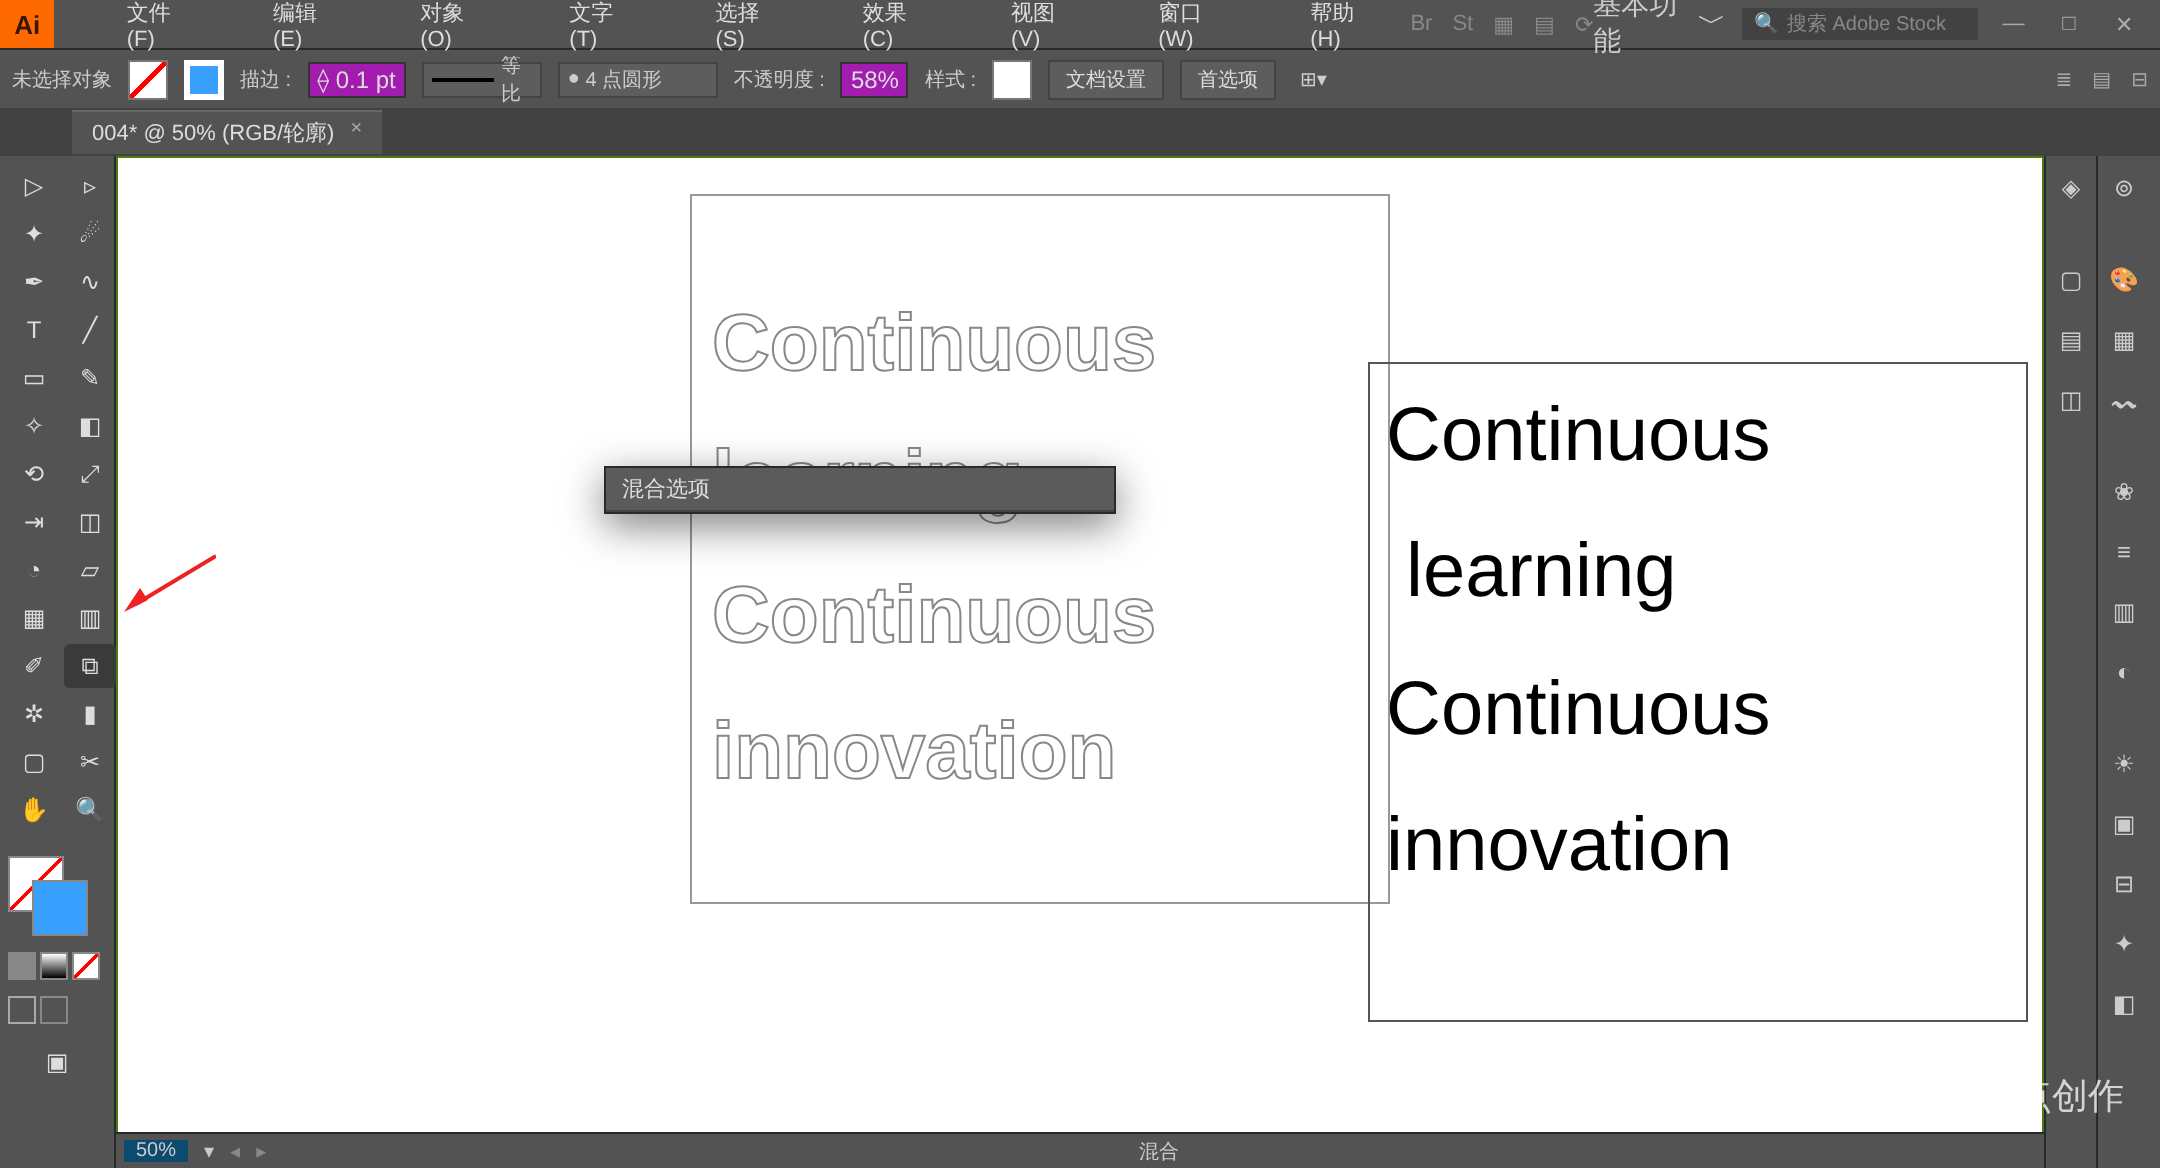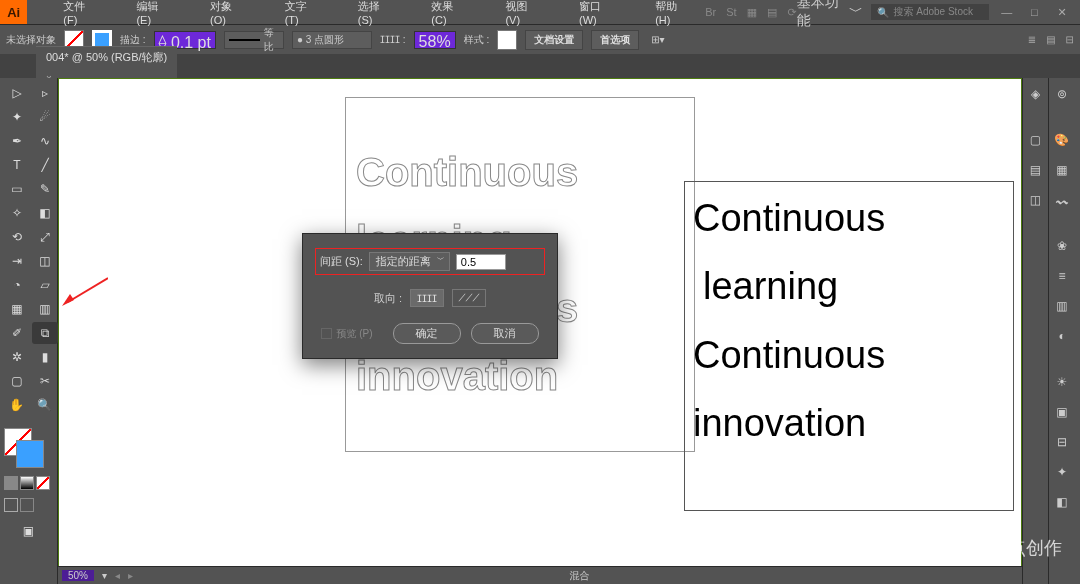--- a/index.html
+++ b/index.html
@@ -14,27 +14,27 @@
 .header-right { margin-left: auto; display: flex; align-items: center; gap: 8px; padding-right: 8px; }
 .workspace-dd { color: #ccc; font-size: 14px; display: flex; align-items: center; gap: 4px; }
 .search-box { background: #424242; padding: 1px 6px; color: #888; font-size: 10px; width: 130px; display: flex; align-items: center; gap: 4px; }
 .win-btn { width: 22px; height: 16px; display: flex; align-items: center; justify-content: center; color: #aaa; font-size: 11px; }
 
 
 .options-bar { height: 30px; background: #535353; border-top: 1px solid #2a2a2a; display: flex; align-items: center; color: #ccc; font-size: 10px; padding: 0 6px; gap: 8px; }
 .opt-label { color: #ccc; text-align: center; }
 .opt-swatch { width: 20px; height: 20px; border: 1px solid #777; display: inline-block; }
 .opt-icon { width: 20px; height: 20px; border: 1px solid #666; display: flex; align-items: center; justify-content: center; background: #606060; }
-.opt-input { background: #6d28d9; border: 1px solid #333; color: #ddd; font-size: 16px; padding: 1px 4px; height: 18px; }
-.opt-btn { background: #5d5d5d; border: 1px solid #444; color: #ddd; font-size: 10px; padding: 2px 8px; font-weight: bold; }
+.opt-input { background: #a21caf; border: 1px solid #333; color: #ddd; font-size: 12px; padding: 1px 4px; height: 18px; }
+.opt-btn { background: #5d5d5d; border: 1px solid #444; color: #ddd; font-size: 10px; padding: 2px 8px; }
 .opt-dropdown { background: #5d5d5d; border: 1px solid #444; height: 18px; display: flex; align-items: center; padding: 0 4px; font-size: 10px; }
 
 
 .doc-tabs { height: 24px; background: #424242; display: flex; align-items: center; padding-left: 36px; }
-.doc-tab { background: #535353; color: #ddd; font-size: 11px; padding: 3px 10px; display: flex; align-items: flex-start; gap: 8px; border-top: 1px solid #666; flex-direction: column; }
+.doc-tab { background: #535353; color: #ddd; font-size: 11px; padding: 3px 10px; display: flex; align-items: flex-start; gap: 8px; border-top: 1px solid #666; }
 .tab-close { color: #aaa; font-size: 10px; }
 
 
 .main { display: flex; height: calc(584px - 24px - 30px - 24px); position: relative; }
 .tools-left { width: 58px; background: #535353; border-right: 1px solid #2a2a2a; position: relative; }
 .tool-grid { display: grid; grid-template-columns: 26px 26px; gap: 2px; padding: 4px; }
 .tool { width: 26px; height: 22px; display: flex; align-items: center; justify-content: center; color: #ddd; font-size: 12px; }
 .color-swatches { margin: 8px 4px; position: relative; width: 40px; height: 40px; }
 .fg-swatch { width: 28px; height: 28px; background: linear-gradient(135deg,#fff 48%,#f00 48%,#f00 52%,#fff 52%); border: 1px solid #888; position: absolute; top: 0; left: 0; }
 .bg-swatch { width: 28px; height: 28px; background: #3aa0ff; border: 1px solid #888; position: absolute; bottom: 0; right: 0; }
@@ -47,21 +47,21 @@
 .outline-text { font-size: 40px; font-weight: 600; color: transparent; -webkit-text-stroke: 1px #888; line-height: 1.7; padding: 40px 10px 0 10px; }
 .solid-text { font-size: 38px; font-weight: 500; color: #000; line-height: 1.8; padding: 2px 0 0 8px; }
 
 .panels-right { width: 58px; background: #535353; border-left: 1px solid #2a2a2a; display: flex; }
 .pr-col { width: 26px; display: flex; flex-direction: column; align-items: center; padding-top: 6px; gap: 10px; }
 .pr-icon { width: 20px; height: 20px; display: flex; align-items: center; justify-content: center; color: #ccc; font-size: 12px; }
 .pr-group { margin-top: 8px; padding-top: 8px; display: flex; flex-direction: column; gap: 10px; }
 
 
 .status-bar { position: absolute; bottom: 0; left: 58px; right: 58px; height: 18px; background: #535353; border-top: 1px solid #2a2a2a; display: flex; align-items: center; color: #ccc; font-size: 10px; padding: 0 4px; gap: 8px; }
-.status-zoom { background: #4c1d95; padding: 0 6px; }
+.status-zoom { background: #0c4a6e; padding: 0 6px; }
 
 
 .dialog { position: absolute; left: 302px; top: 233px; width: 256px; background: #535353; border: 1px solid #2a2a2a; box-shadow: 0 6px 20px rgba(0,0,0,0.5); z-index: 10; }
 .dlg-title { background: #5b5b5b; color: #ddd; font-size: 11px; padding: 3px 8px; border-bottom: 1px solid #444; }
 .dlg-body { padding: 14px 12px; }
 .dlg-row { display: flex; align-items: center; gap: 6px; margin-bottom: 12px; }
 .dlg-label { color: #ddd; font-size: 11px; }
 .dlg-select { background: #5d5d5d; border: 1px solid #777; color: #ddd; font-size: 11px; padding: 1px 18px 1px 6px; position: relative; }
 .dlg-select::after { content: "﹀"; position: absolute; right: 4px; top: 1px; font-size: 8px; }
 .dlg-input { background: #fff; border: 1px solid #999; color: #000; font-size: 11px; padding: 1px 4px; width: 50px; }
@@ -126,23 +126,23 @@
   <span>描边 :</span>
   <span class="opt-input">
     <span>⟠</span>
     <span>0.1 pt</span>
   </span>
   <span class="opt-dropdown" style="width:60px;position:relative;">
     <span style="width:40px;height:2px;background:#000;display:inline-block"></span>
     <span style="margin-left:4px">等比</span>
   </span>
   <span class="opt-dropdown" style="width:80px;">
-    <span>●</span>&nbsp;<span>3 点圆形</span>
-  </span>
-  <span>ⵊⵊⵊⵊ :</span>
+    <span>●</span>&nbsp;<span>4 点圆形</span>
+  </span>
+  <span>不透明度 :</span>
   <span class="opt-input">58%</span>
   <span>样式 :</span>
   <span class="opt-swatch" style="background:#fff"></span>
   <button class="opt-btn">文档设置</button>
   <button class="opt-btn">首选项</button>
   <span style="margin-left:4px;color:#ccc">⊞▾</span>
   <span style="margin-left:auto;display:flex;gap:10px;color:#aaa">
     <span>≣</span>
     <span>▤</span>
     <span>⊟</span>
@@ -251,42 +251,21 @@
         <div class="pr-icon">▣</div>
         <div class="pr-icon">⊟</div>
         <div class="pr-icon">✦</div>
         <div class="pr-icon">◧</div>
       </div>
     </div>
   </div>
 </div>
 
 <div class="dialog">
-  <div class="dlg-body">
-    <div class="red-highlight">
-      <div class="dlg-row" style="margin-bottom:0">
-        <span class="dlg-label">间距 (S):</span>
-        <span class="dlg-select">指定的距离</span>
-        <input class="dlg-input" value="0.5" style="">
-      </div>
-    </div>
-    <div class="dlg-orient" style="margin-top:14px">
-      <span>取向 :</span>
-      <span class="orient-btn active">ⵊⵊⵊⵊ</span>
-      <span class="orient-btn">⟋⟋⟋</span>
-    </div>
-    <div class="dlg-footer">
-      <label class="dlg-chk">
-        <span class="chk-box"></span>
-        <span>预览 (P)</span>
-      </label>
-      <button class="dlg-btn">确定</button>
-      <button class="dlg-btn">取消</button>
-    </div>
-  </div>
+  <div class="dlg-title">混合选项</div>
 </div>
 
 <svg class="red-arrow" viewBox="0 0 46 30">
   <line x1="46" y1="2" x2="6" y2="26" stroke="#e22" stroke-width="2"></line>
   <polygon points="0,30 12,24 8,18" fill="#e22"></polygon>
 </svg>
 
 <div class="status-bar">
   <span class="status-zoom">50%</span>
   <span>▾</span>

